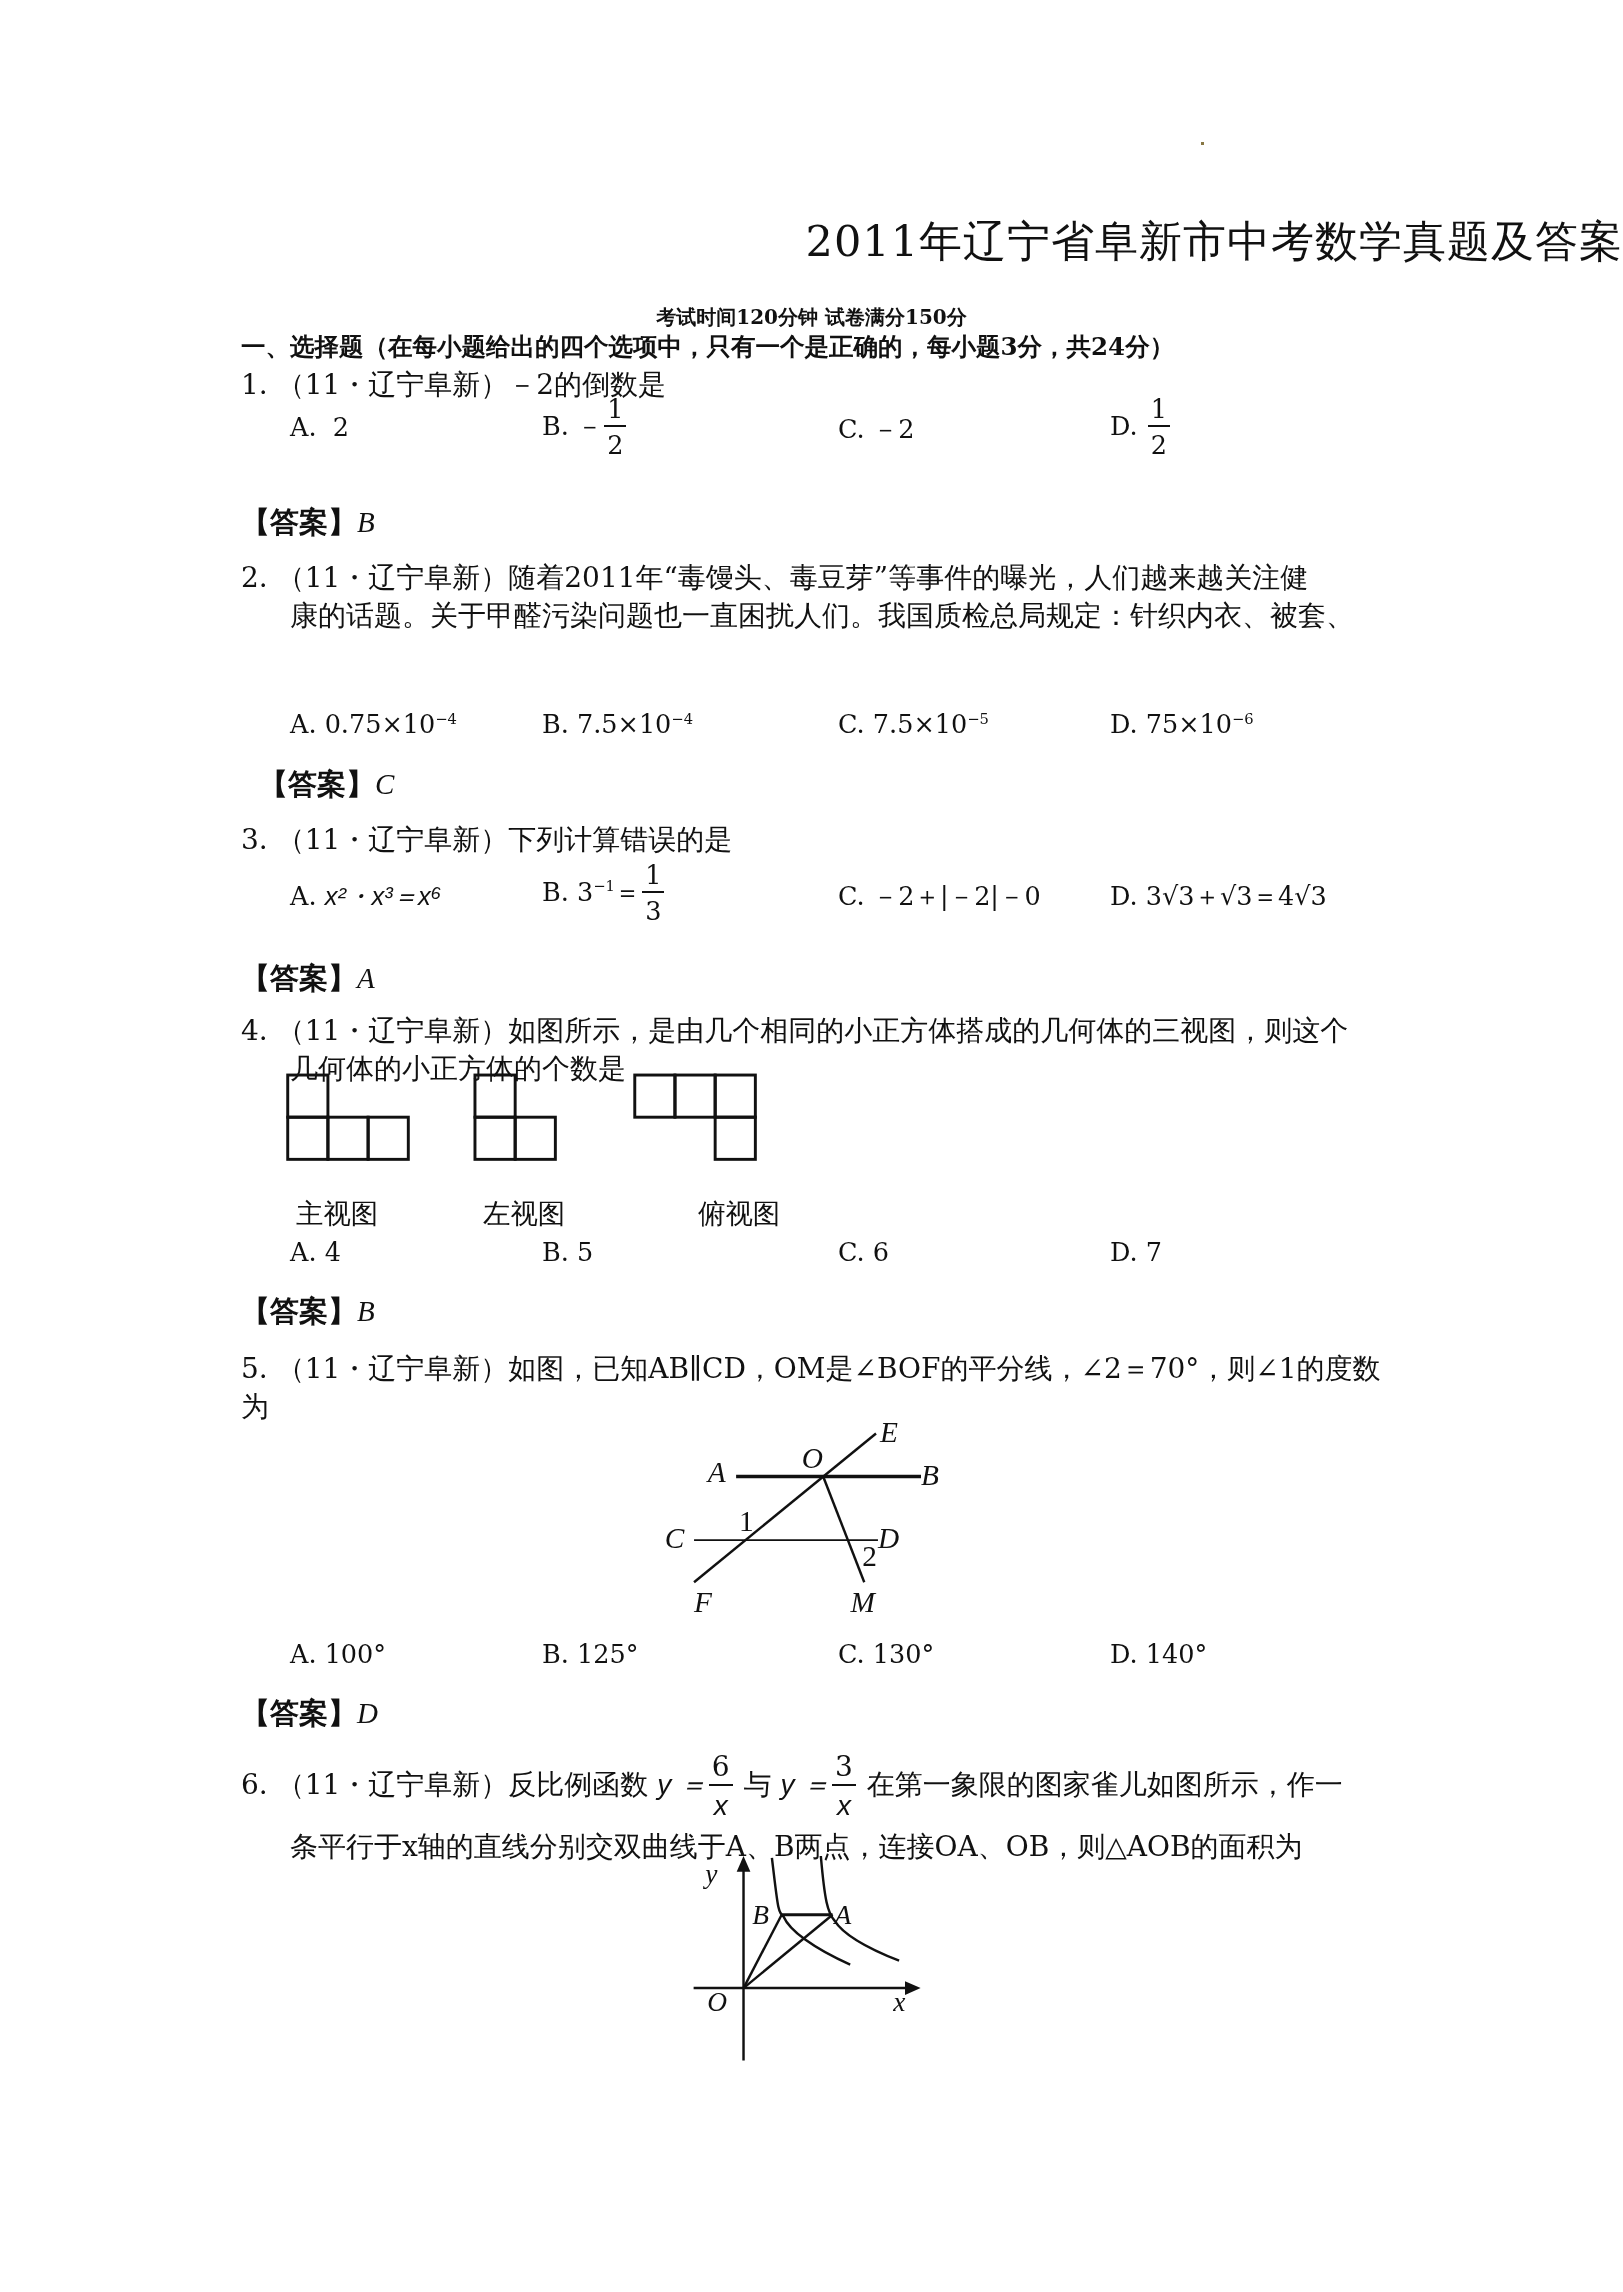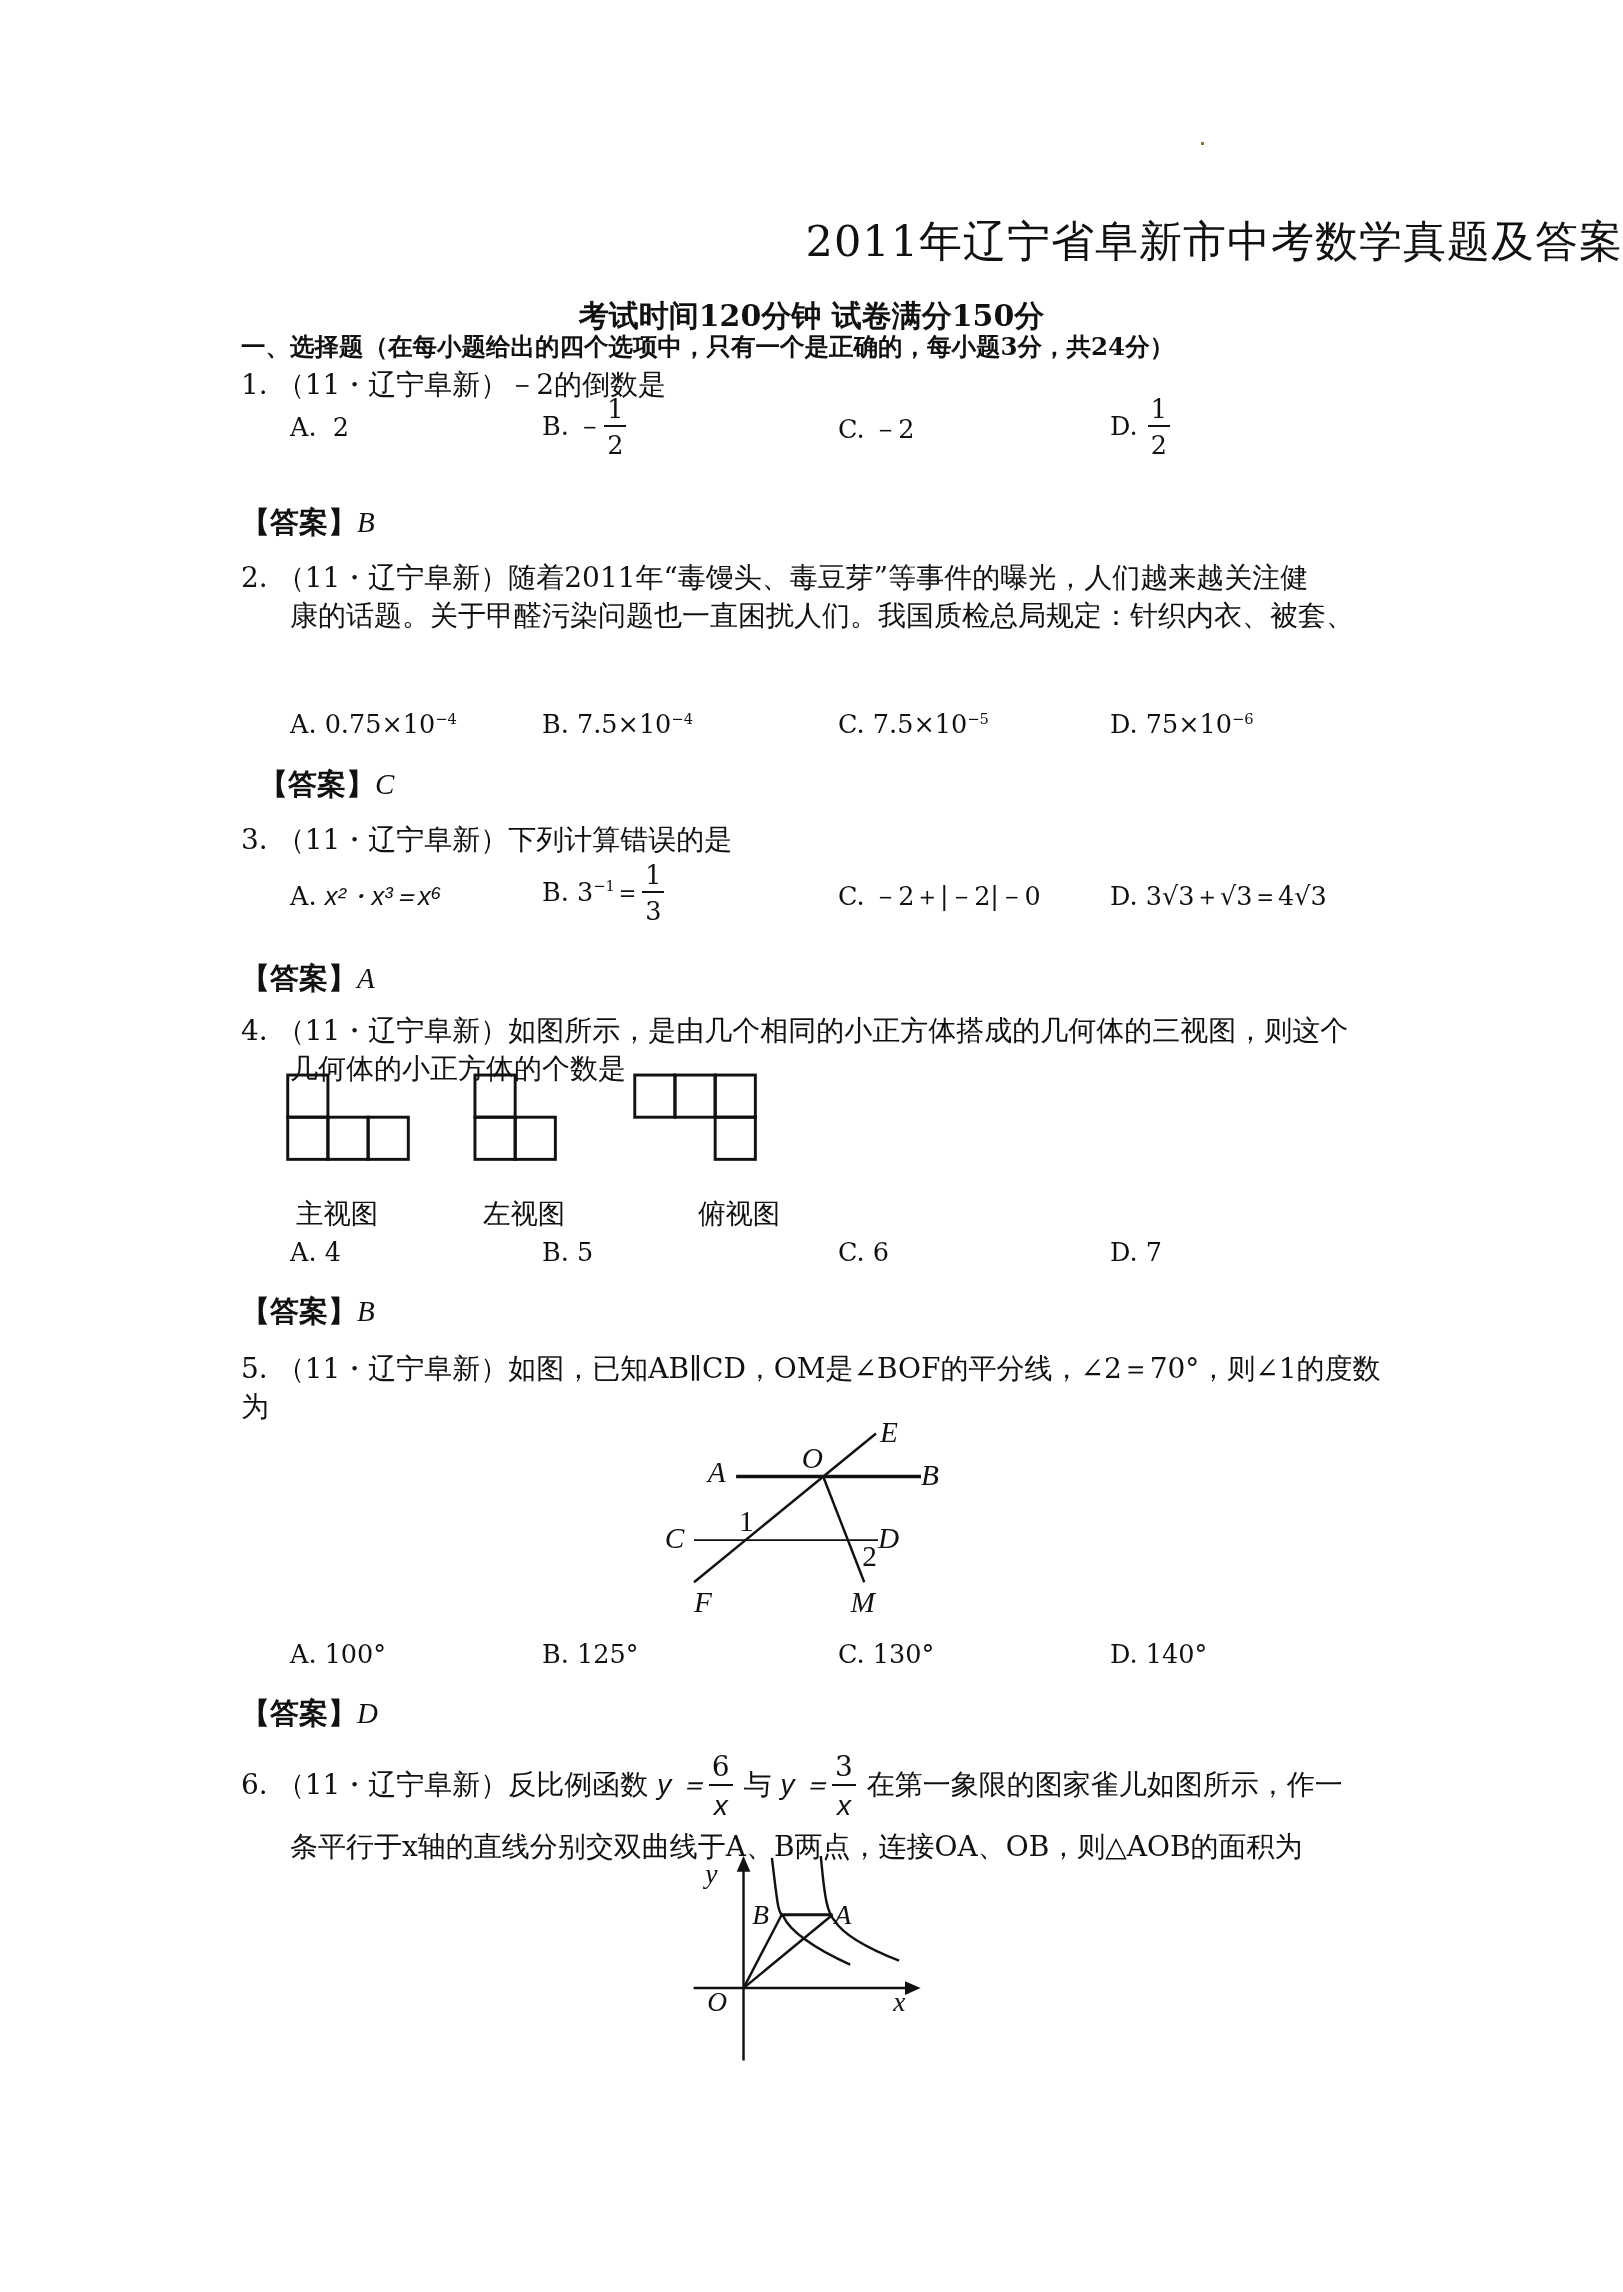--- a/index.html
+++ b/index.html
@@ -1,20 +1,20 @@
 <!DOCTYPE html>
 <html><head>
 <meta charset="utf-8">
 <style>
   html, body { margin: 0; padding: 0; background: #ffffff; }
   body { width: 1623px; height: 2293px; position: relative; overflow: hidden;
          font-family: "DejaVu Serif", "Liberation Serif", serif; color: #111; }
   .abs { position: absolute; white-space: nowrap; }
   .title { left: 0; width: 1623px; top: 201px; text-align: right; font-size: 43px; letter-spacing: 1px; margin-top: 12px; }
-  .subtitle { left: 0; width: 1623px; top: 296px; text-align: center; font-size: 30px; font-weight: bold; }
+  .subtitle { left: 0; width: 1623px; top: 304px; text-align: center; font-size: 20px; font-weight: bold; }
   .section { left: 241px; top: 330px; font-size: 24.5px; font-weight: bold; }
   .q { font-size: 28px; line-height: 38px; }
   .opt { font-size: 25.5px; }
   .ans { font-size: 29px; font-weight: bold; }
   .ans i { font-family: "Liberation Serif", serif; font-weight: normal; font-style: italic; }
   .frac { display: inline-flex; flex-direction: column; align-items: center; vertical-align: middle; line-height: 1; margin: 0 2px; }
   .frac .num { border-bottom: 2px solid #111; padding: 0 2.9px 2.9px; }
   .frac .den { padding-top: 5.9px; }
   i.v { font-family: Liberation Sans, sans-serif; font-style: italic; }
   sup { font-size: 14.7px; }

